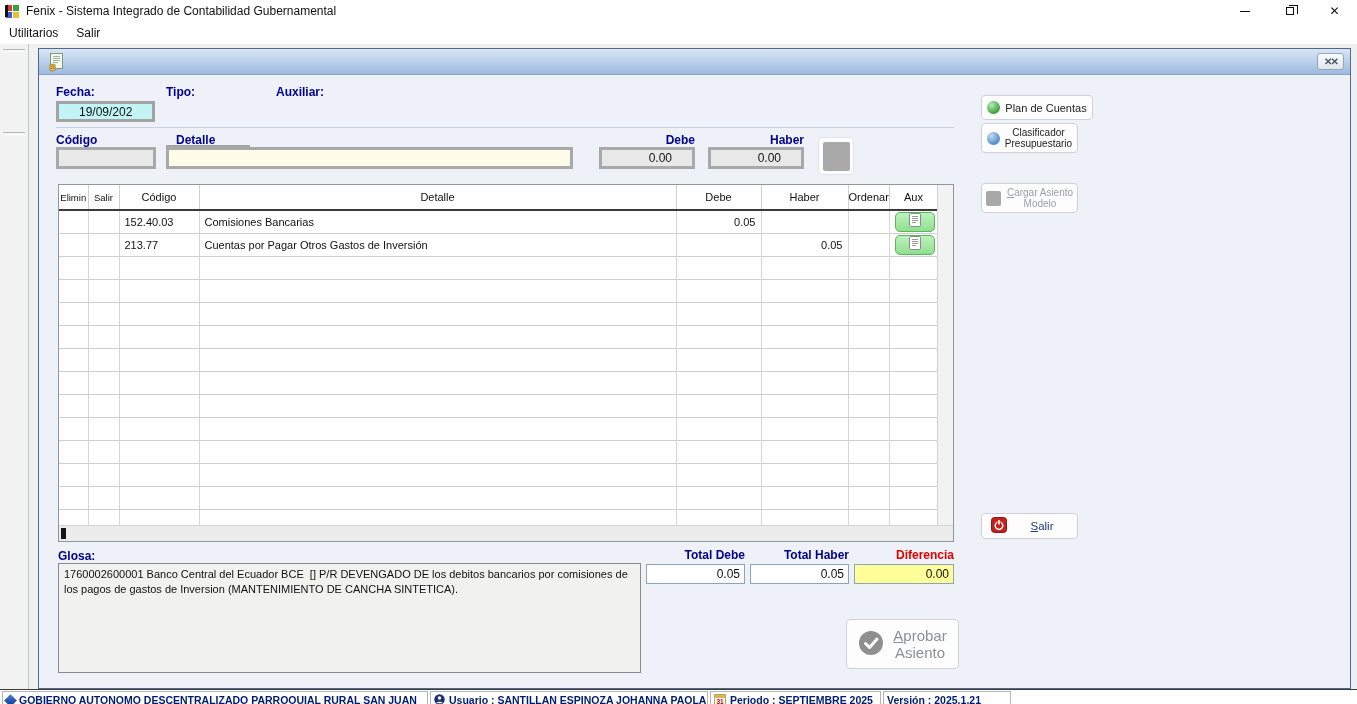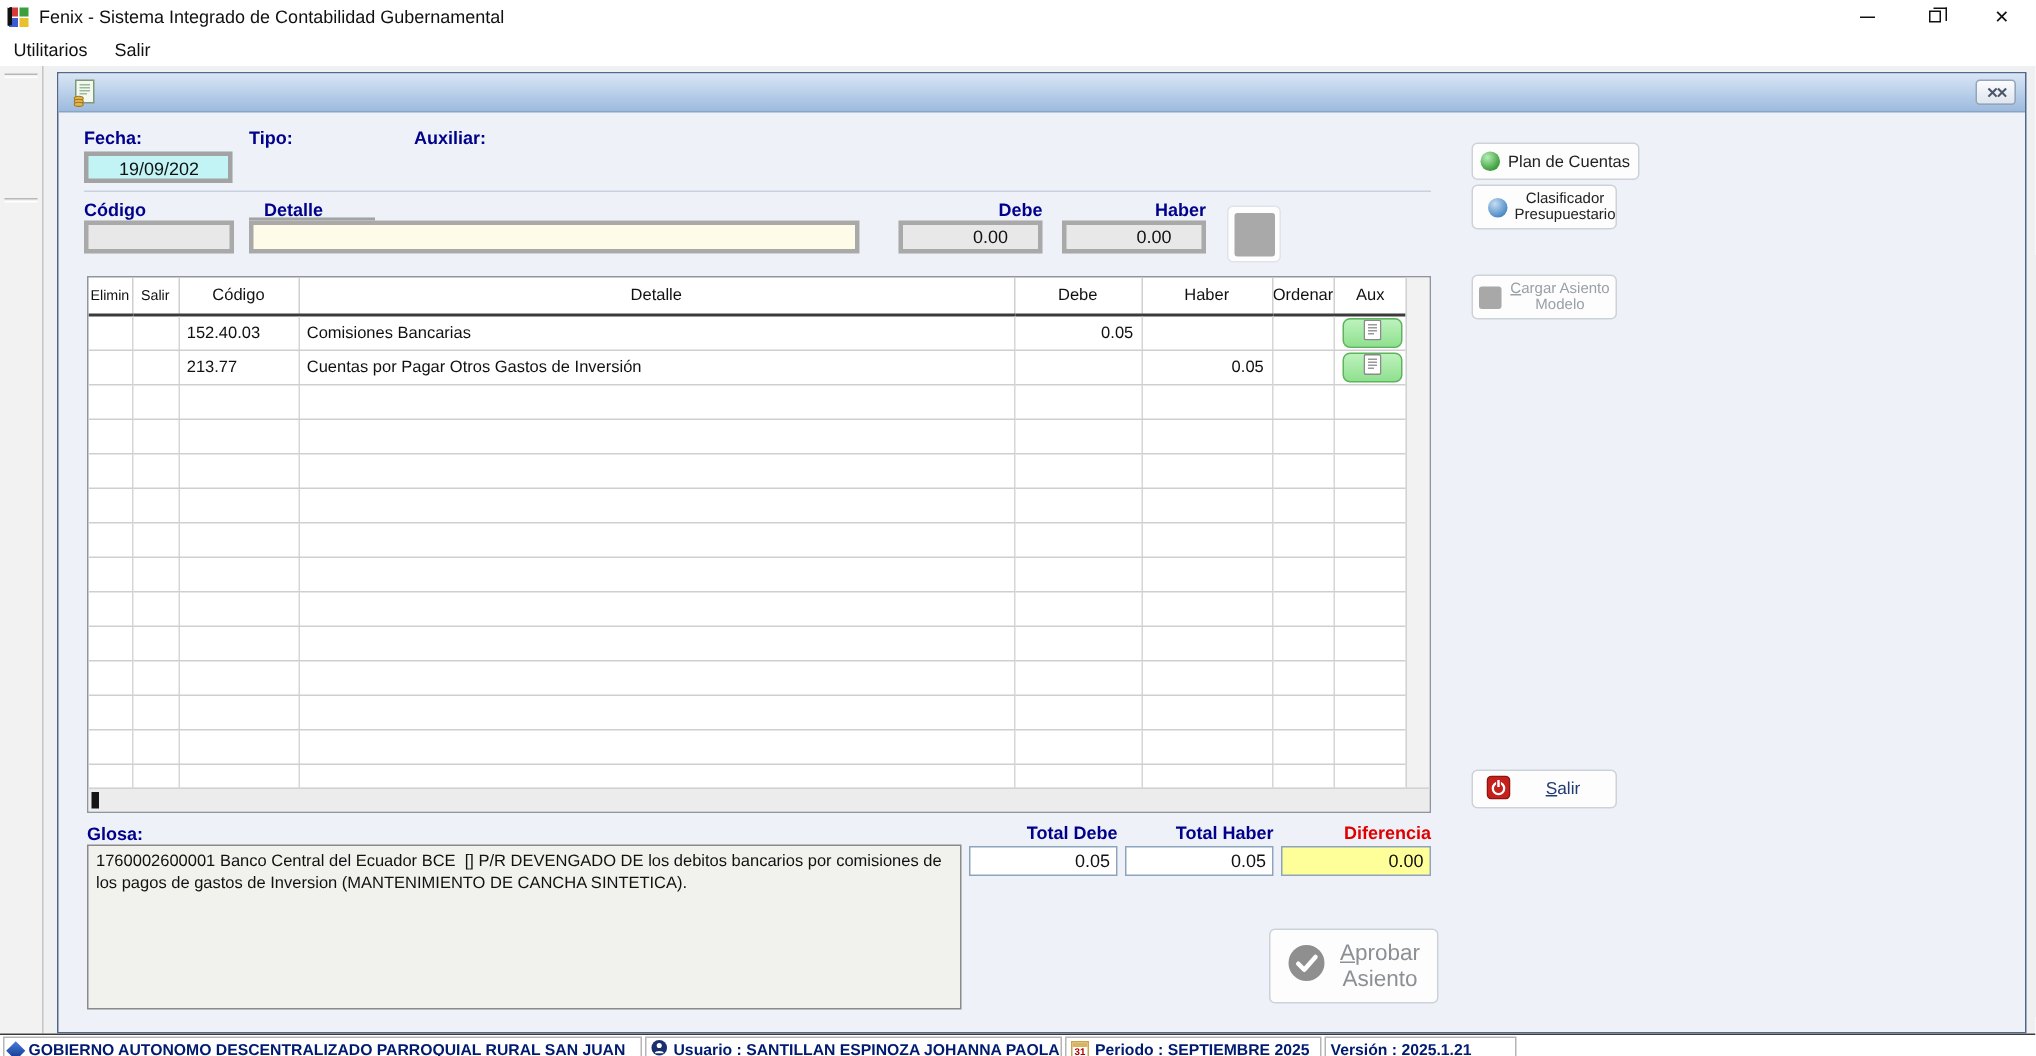--- a/index.html
+++ b/index.html
@@ -82,21 +82,21 @@
   .tot-field { position:absolute; top:515px; height:20px; border:1px solid #8ea4bd; background:#fff;
                font-size:12px; text-align:right; padding:0 4px; color:#111; }
   .dif-lbl { color:#e00000; }
   .dif-field { background:#ffff99; }
 
   
   .btn { position:absolute; background:#fdfdfd; border:1px solid #cdd2da; border-radius:4px;
          display:flex; align-items:center; cursor:default; font-family:"Liberation Sans",sans-serif; }
   .btn-plan { left:942px; top:46px; width:112px; height:25px; justify-content:center; gap:5px;
               font-size:11px; color:#222; }
-  .btn-clasif { left:942px; top:74px; width:97px; height:30px; justify-content:flex-end; gap:5px;
+  .btn-clasif { left:942px; top:74px; width:97px; height:30px; justify-content:center; gap:5px;
                 font-size:10px; color:#222; }
   .btn-cargar { left:942px; top:134px; width:97px; height:30px; justify-content:center; gap:6px;
                 font-size:10px; color:#9aa0a8; }
   .btn-salir { left:942px; top:464px; width:97px; height:26px; padding-left:9px; gap:0;
                font-size:11.5px; color:#203a73; }
   .btn-salir .saltxt { flex:1; text-align:center; }
   .btn-aprobar { left:807px; top:570px; width:113px; height:50px; justify-content:center; gap:9px;
                  font-size:15px; color:#8c9095; }
   .two-line { text-align:center; line-height:1.15; }
   .sphere { width:13px; height:13px; border-radius:50%; flex:none; }

